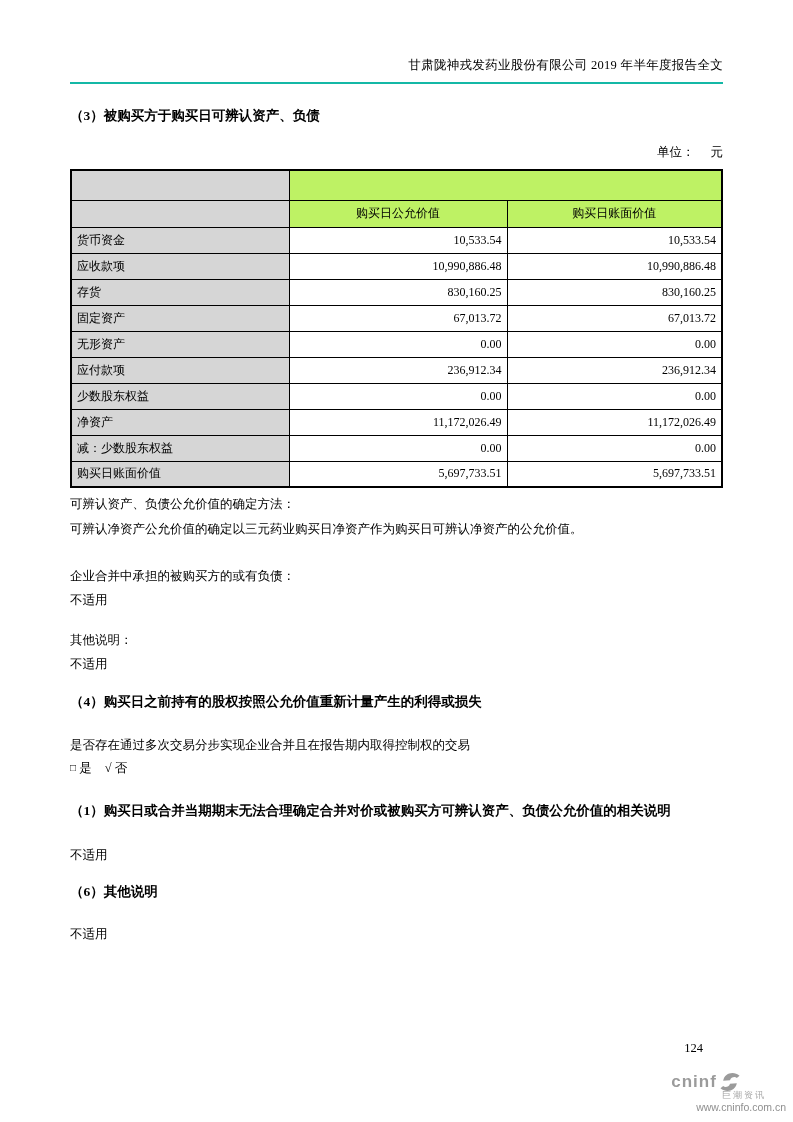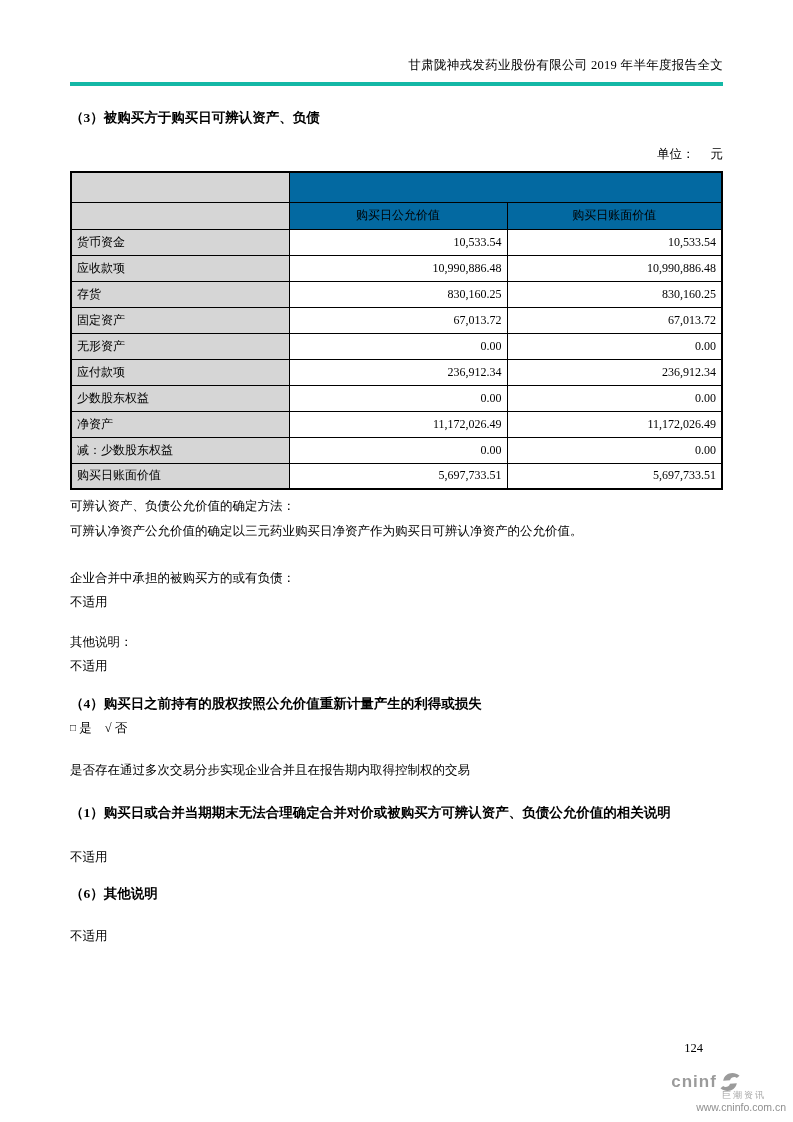--- a/index.html
+++ b/index.html
@@ -5,37 +5,37 @@
   * { margin:0; padding:0; box-sizing:border-box; }
   html,body { background:#ffffff; }
   .page {
     width:793px; height:1122px; position:relative; background:#fff;
     font-family:"Liberation Serif","DejaVu Serif",serif; color:#000;
     overflow:hidden; margin:0 auto;
   }
   .content { position:absolute; left:70px; width:653px; top:0; }
   .doc-header {
     margin-top:57px; text-align:right; font-size:12.5px;
-    padding-bottom:8px; border-bottom:4px solid #14b8a6; letter-spacing:0.3px;
+    padding-bottom:8px; border-bottom:2px solid #14b8a6; letter-spacing:0.3px;
   }
   .h-section { font-weight:bold; font-size:13.5px; line-height:18px; }
   .h3 { margin-top:23px; }
   .unit-line { margin-top:19px; text-align:right; font-size:12.5px; }
   .unit-value { margin-left:16px; }
 
   table.fin {
     border-collapse:collapse; width:100%; margin-top:8px;
     border:2px solid #000; table-layout:fixed;
   }
   table.fin td {
     border:1px solid #000; font-size:12px; padding:0 5px;
     height:26px; vertical-align:middle; overflow:hidden; white-space:nowrap;
   }
   td.lbl { background:#d6d6d6; text-align:left; }
-  td.hdr { background:#0369a1; text-align:center; }
+  td.hdr { background:#bef264; text-align:center; }
   td.val { text-align:right; background:#fff; }
   tr.empty-row td { height:30px; }
   tr.header-row td { height:27px; }
 
   .p { font-size:12.5px; line-height:15px; }
   .mt-method { margin-top:9px; }
   .mt-body { margin-top:10px; }
   .mt-contingent { margin-top:32px; }
   .mt-na1 { margin-top:9px; }
   .mt-other { margin-top:25px; }
@@ -147,27 +147,27 @@
     </table>
 
     <div class="p mt-method">可辨认资产、负债公允价值的确定方法：</div>
     <div class="p mt-body">可辨认净资产公允价值的确定以三元药业购买日净资产作为购买日可辨认净资产的公允价值。</div>
     <div class="p mt-contingent">企业合并中承担的被购买方的或有负债：</div>
     <div class="p mt-na1">不适用</div>
     <div class="p mt-other">其他说明：</div>
     <div class="p mt-na2">不适用</div>
 
     <div class="h-section h4">（4）购买日之前持有的股权按照公允价值重新计量产生的利得或损失</div>
+    <div class="p mt-question">是否存在通过多次交易分步实现企业合并且在报告期内取得控制权的交易</div>
     <div class="p check-line">
       <span class="chk-box">□</span>
       <span>是</span>
       <span class="chk-gap">√</span>
       <span>否</span>
     </div>
-    <div class="p mt-question">是否存在通过多次交易分步实现企业合并且在报告期内取得控制权的交易</div>
 
     <div class="h-section h5">（1）购买日或合并当期期末无法合理确定合并对价或被购买方可辨认资产、负债公允价值的相关说明</div>
     <div class="p mt-na5">不适用</div>
 
     <div class="h-section h6">（6）其他说明</div>
     <div class="p mt-na6">不适用</div>
 
   </div>
 
   <div class="page-number">124</div>

